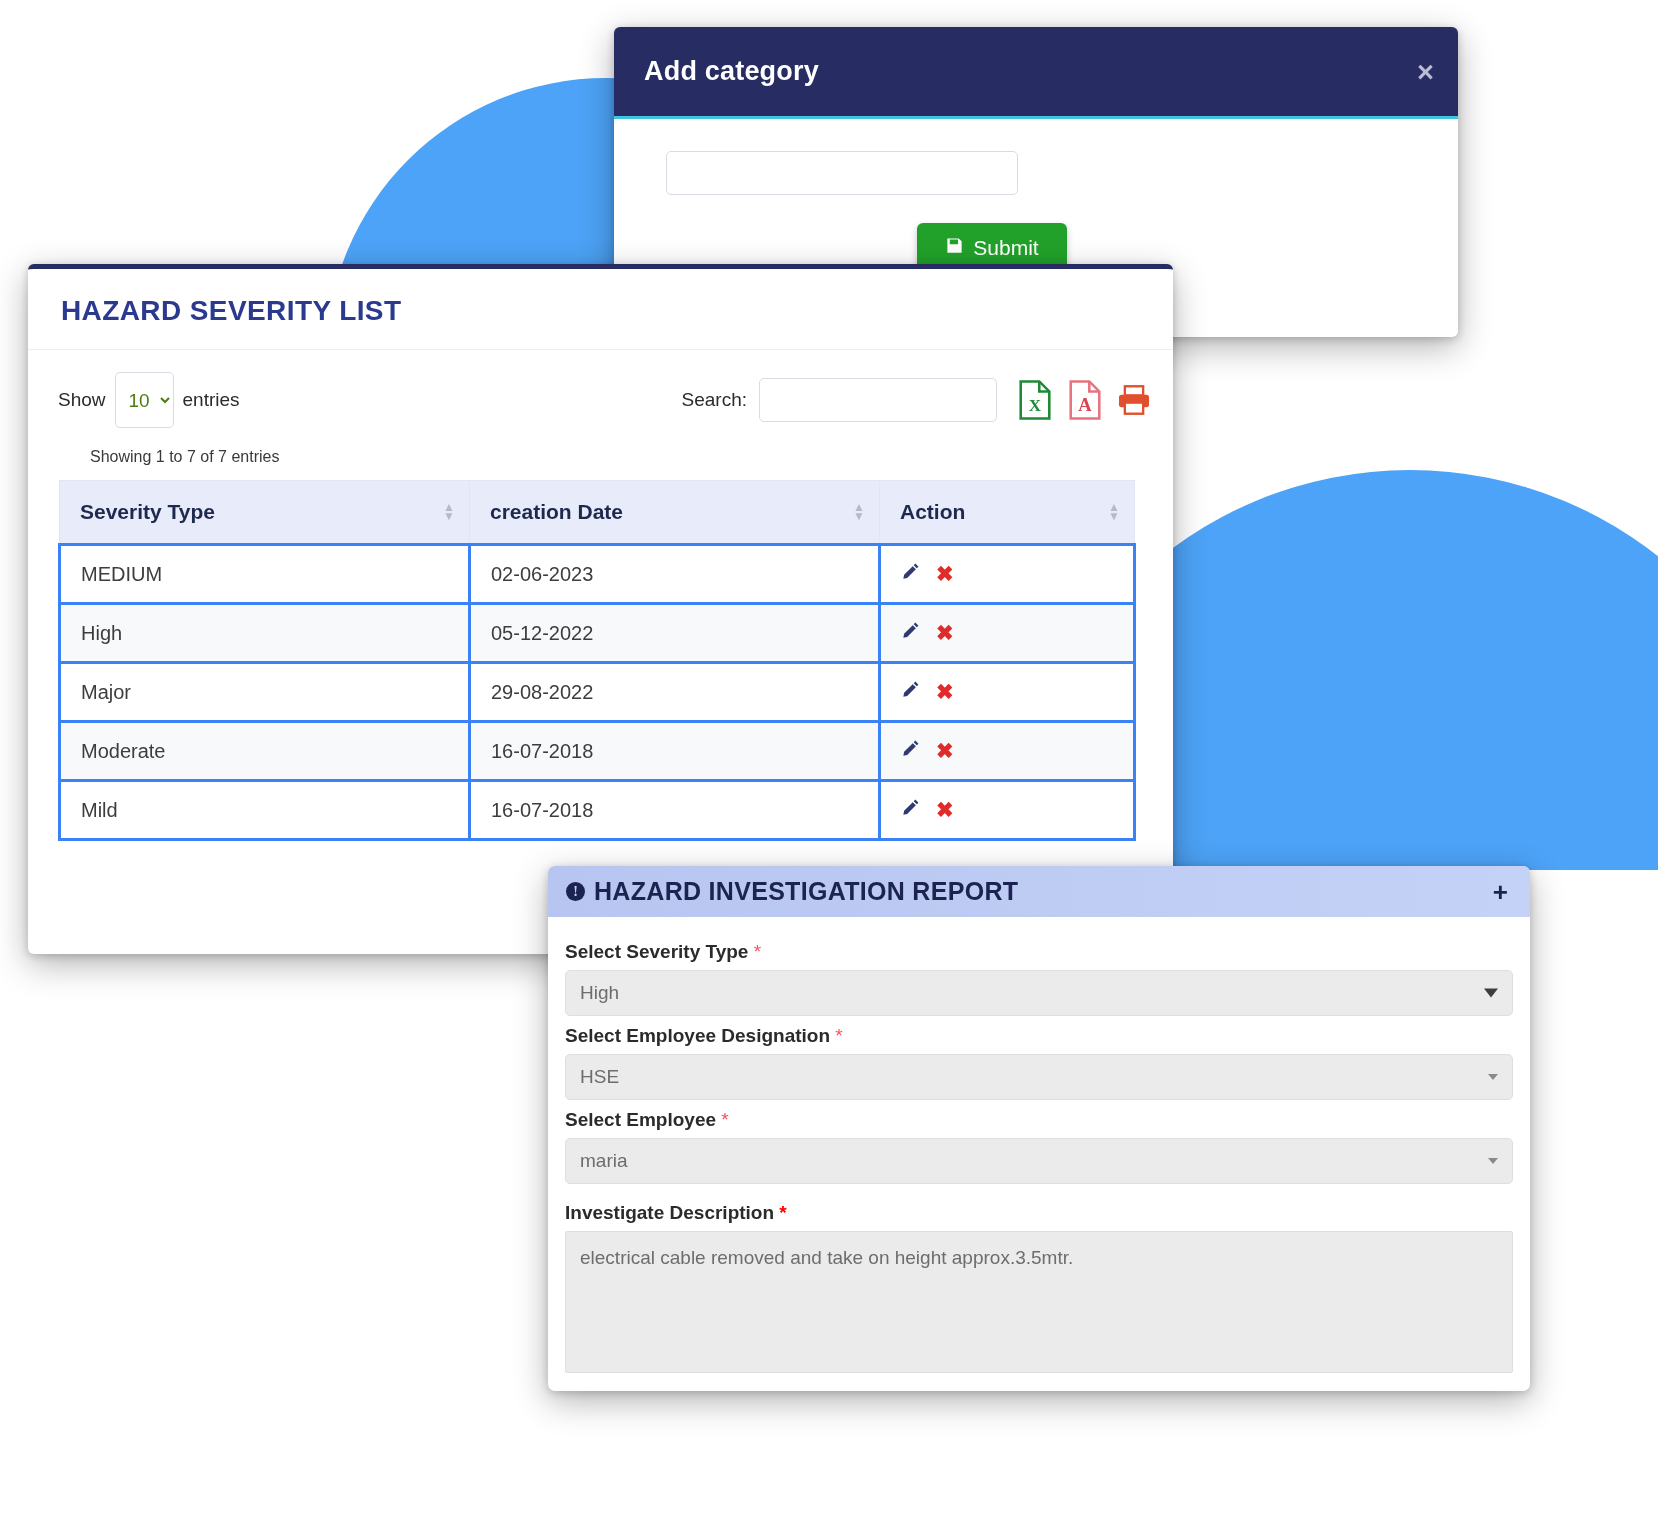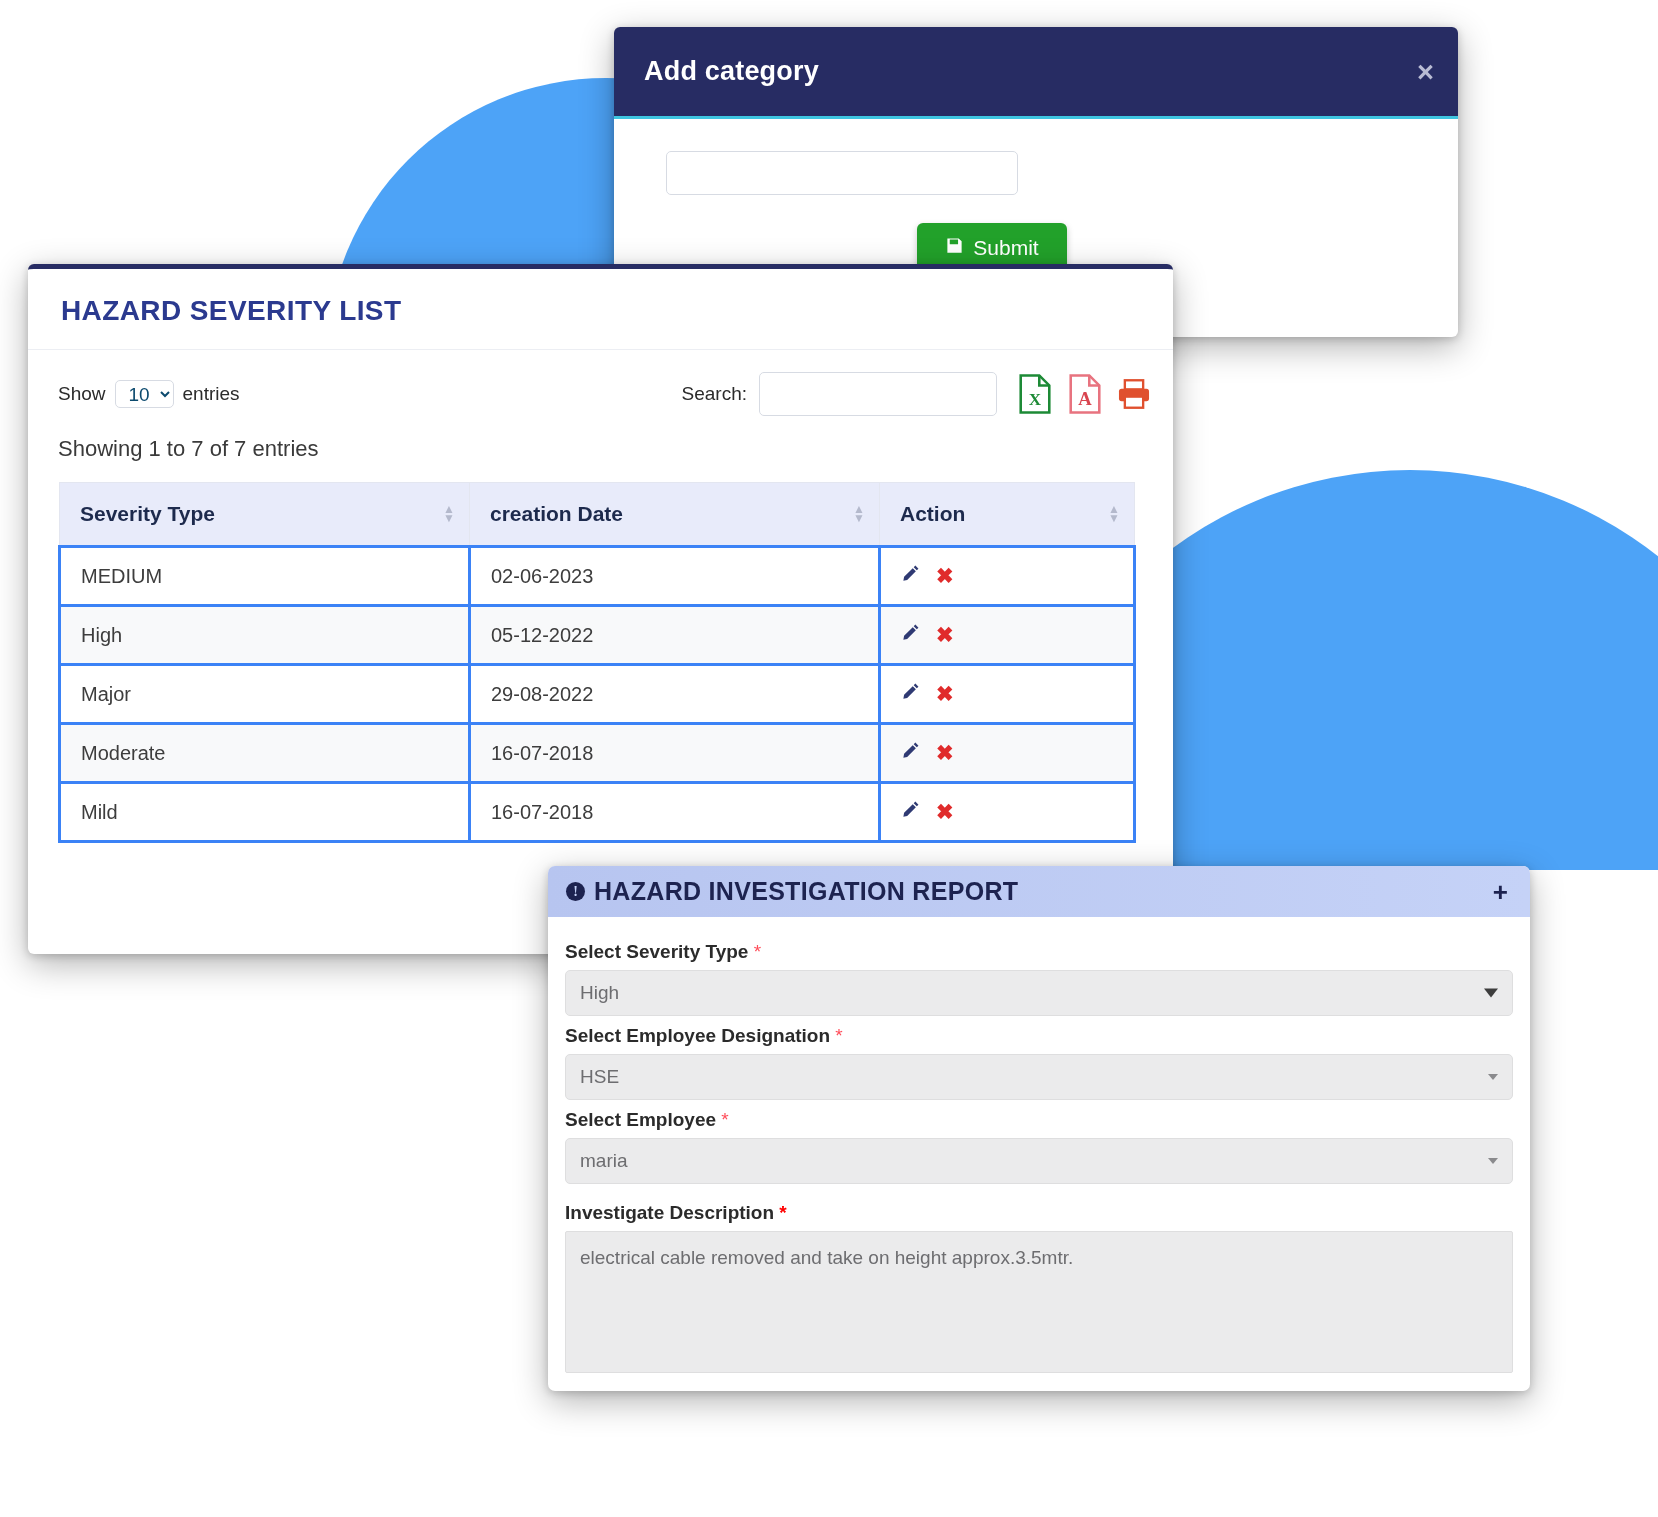--- a/index.html
+++ b/index.html
@@ -133,43 +133,44 @@
     justify-content: space-between;
     padding: 22px 22px 0 30px;
   }
   .dt-length {
     font-size: 19px; color: #2b2b2b;
     display: flex; align-items: center; gap: 9px;
   }
   .dt-select {
     border: 1px solid #d7dbe3;
     border-radius: 5px;
-    height: 28px;
+    height: 56px;
     font-size: 19px;
     padding: 0 6px 0 9px;
     background: #fff;
     font-family: "Liberation Sans", sans-serif;
-    color: #0c4a6e;
+    color: #4d7c0f;
   }
   .dt-right { display: flex; align-items: center; gap: 14px; }
   .dt-filter { font-size: 19px; color: #2b2b2b; display: flex; align-items: center; gap: 12px; }
   .dt-search {
     width: 238px; height: 44px;
     border: 1px solid #d7dbe3;
     border-radius: 5px;
     font-size: 17px; padding: 0 10px;
     outline: none;
     font-family: "Liberation Sans", sans-serif;
   }
   .export-icons { display: flex; align-items: center; gap: 14px; margin-left: 6px;}
   .icon-btn { cursor: pointer; display: block; line-height: 0; }
 
   .dt-info {
-    font-size: 22px; color: #3a3a3a;
-    padding: 20px 0 20px 30px;
+    font-size: 16px; color: #3a3a3a;
+    padding: 20px 0 14px 30px;
+    margin-left: 32px;
   }
   table.dt {
     width: 1075px;
     margin-left: 30px;
     border-collapse: collapse;
     table-layout: fixed;
   }
   table.dt th {
     background: #e8ebfa;
     color: #1d2a4d;

